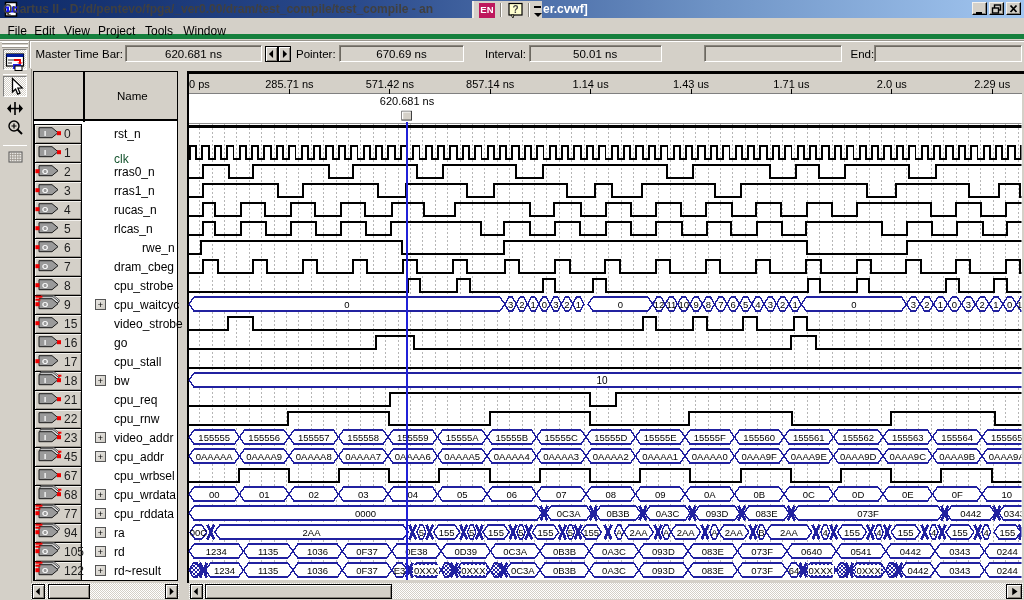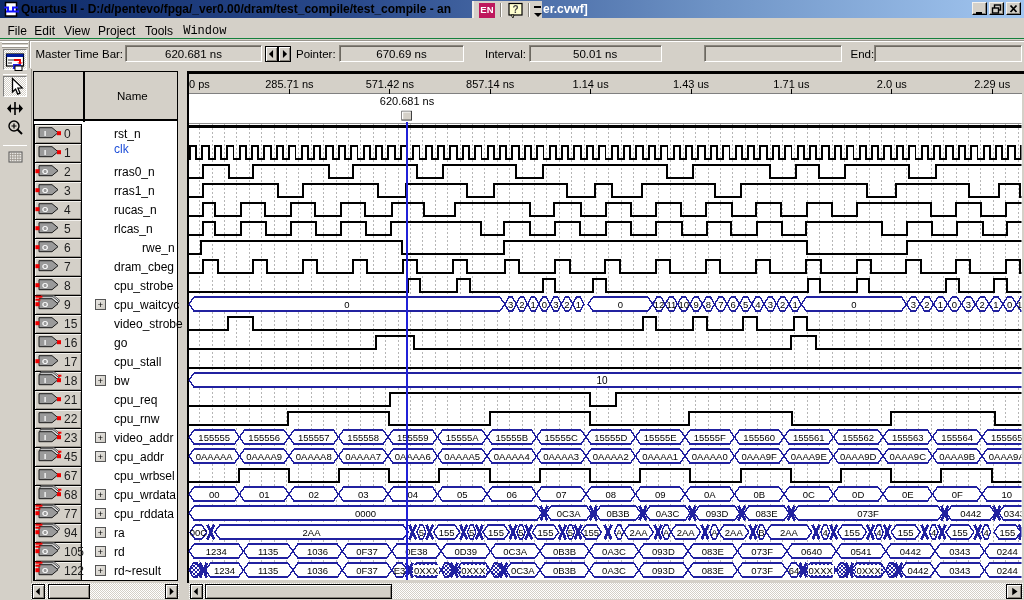--- a/index.html
+++ b/index.html
@@ -2,21 +2,21 @@
 <html><head><meta charset="utf-8"><style>
 *{margin:0;padding:0;box-sizing:border-box;}
 body{width:1024px;height:600px;overflow:hidden;font-family:"Liberation Sans",sans-serif;background:#d4d0c8;position:relative;}
 svg text{font-family:"Liberation Sans",sans-serif;}
 </style></head><body>
 <div style="position:absolute;left:0;top:0;width:1024px;height:18.4px;background:linear-gradient(90deg,#0e2a68 0%,#2a4a8c 35%,#6f94c6 70%,#a2c6f0 100%);"></div>
 <svg style="position:absolute;left:4px;top:1px" width="16" height="17" viewBox="0 0 16 17">
     <rect x="1.5" y="1.5" width="11" height="13.5" fill="#fff" stroke="#000" stroke-width="1.5"></rect>
     <path d="M0 6.5h4v4h5v-4h5M2 10.5h3M9 10.5h6" stroke="#1414ff" stroke-width="2" fill="none"></path>
   </svg>
-<div style="position:absolute;left:21px;top:2.2px;width:448px;overflow:hidden;font:bold 12px 'Liberation Sans';color:#000000;white-space:nowrap;">Quartus II - D:/d/pentevo/fpga/_ver0.00/dram/test_compile/test_compile - an</div>
+<div style="position:absolute;left:3px;top:2.2px;width:448px;overflow:hidden;font:bold 12px 'Liberation Sans';color:#404040;white-space:nowrap;">Quartus II - D:/d/pentevo/fpga/_ver0.00/dram/test_compile/test_compile - an</div>
 <div style="position:absolute;left:471.5px;top:0.5px;width:70.5px;height:18.5px;background:#d4d0c8;border-left:2px solid #f0eee8;"></div>
 <div style="position:absolute;left:478.7px;top:3px;width:16.5px;height:14.5px;background:#be185d;font:bold 9.5px 'Liberation Sans';color:#fff;text-align:center;line-height:14.5px;">EN</div>
 <div style="position:absolute;left:499.5px;top:3px;width:2px;height:14px;border-left:1px solid #88847c;border-right:1px solid #fff;"></div>
 <svg style="position:absolute;left:505px;top:2px" width="22" height="17" viewBox="0 0 22 17">
     <rect x="4" y="1.5" width="13" height="11.5" fill="#ffffcf" stroke="#000" stroke-width="1.2"></rect>
     <path d="M6 13l2 3 1-3z" fill="#ffffcf" stroke="#000" stroke-width="0.8"></path>
     <text x="10.5" y="11" font-size="10" font-weight="bold" text-anchor="middle" fill="#444">?</text>
   </svg>
 <div style="position:absolute;left:528px;top:3px;width:2px;height:14px;border-left:1px solid #88847c;border-right:1px solid #fff;"></div>
 <div style="position:absolute;left:534px;top:5.5px;width:7px;height:2.5px;background:#000;"></div>
@@ -28,27 +28,27 @@
 <div style="position:absolute;left:975.6px;top:11.5px;width:6.5px;height:2px;background:#000;"></div>
 <div style="position:absolute;left:989px;top:2.2px;width:14.8px;height:13.3px;background:#d4d0c8;border:1px solid #000;border-top-color:#f4f2ee;border-left-color:#f4f2ee;box-shadow:inset -1px -1px 0 #88847c;"></div>
 <svg style="position:absolute;left:989px;top:2.2px" width="15" height="14">
     <rect x="5.5" y="3" width="6" height="5" fill="none" stroke="#000" stroke-width="1.4"></rect>
     <rect x="3.5" y="6" width="6" height="5" fill="#d4d0c8" stroke="#000" stroke-width="1.4"></rect>
   </svg>
 <div style="position:absolute;left:1006px;top:2.2px;width:14.8px;height:13.3px;background:#d4d0c8;border:1px solid #000;border-top-color:#f4f2ee;border-left-color:#f4f2ee;box-shadow:inset -1px -1px 0 #88847c;"></div>
 <svg style="position:absolute;left:1006px;top:2.2px" width="15" height="14">
     <path d="M4.5 3.5l6 6.5M10.5 3.5l-6 6.5" stroke="#000" stroke-width="1.8"></path>
   </svg>
-<div style="position:absolute;left:0;top:18.4px;width:1024px;height:21px;background:#d4d0c8;border-bottom:1px solid #15803d;">
+<div style="position:absolute;left:0;top:18.4px;width:1024px;height:21px;background:#d4d0c8;border-bottom:5px solid #15803d;">
 <div style="position:absolute;left:7.5px;top:6px;font-size:12px;">File</div>
 <div style="position:absolute;left:34.3px;top:6px;font-size:12px;">Edit</div>
 <div style="position:absolute;left:64.1px;top:6px;font-size:12px;">View</div>
 <div style="position:absolute;left:98px;top:6px;font-size:12px;">Project</div>
 <div style="position:absolute;left:145px;top:6px;font-size:12px;">Tools</div>
-<div style="position:absolute;left:183.2px;top:6px;font-size:12px;font-family:Liberation Mono, monospace;">Window</div>
+<div style="position:absolute;left:183.2px;top:6px;font-size:12px;">Window</div>
 </div>
 <div style="position:absolute;left:0;top:39.5px;width:1024px;height:29px;background:#d4d0c8;border-top:1px solid #9a968e;box-shadow:inset 0 1px 0 #fff;"></div>
 <div style="position:absolute;left:29px;top:40.5px;width:2px;height:27px;border-left:1px solid #9a968e;border-right:1px solid #fff;"></div>
 <div style="position:absolute;left:35.5px;top:48px;font:11.5px 'Liberation Sans';color:#000;">Master Time Bar:</div>
 <div style="position:absolute;left:125px;top:45px;width:137px;height:17px;background:#d6d2ca;border:1px solid #88847c;border-right-color:#fff;border-bottom-color:#fff;box-shadow:inset 1px 1px 0 #6c6860;">
     <div style="position:absolute;left:0;top:1.5px;width:100%;text-align:center;font:11.5px 'Liberation Sans';color:#000;">620.681 ns</div>
   </div>
 <div style="position:absolute;left:265px;top:46px;width:13px;height:16px;background:#d4d0c8;border:1px solid #000;box-shadow:inset 1px 1px 0 #fff, inset -1px -1px 0 #88847c;"></div>
 <svg style="position:absolute;left:265px;top:46px" width="13" height="16">
     <polygon points="273.06,50.0 273.06,58.0 268.9,54.0" transform="translate(-265,-46)" fill="#000"></polygon>
@@ -97,21 +97,21 @@
 <div style="position:absolute;left:30px;top:68.5px;width:994px;height:531.5px;background:#d4d0c8;"></div>
 <div style="position:absolute;left:31px;top:68.5px;width:1px;height:531px;background:#9a968e;"></div>
 
 <div style="position:absolute;left:32.5px;top:70.5px;width:145.5px;height:510px;background:#fff;border:1.5px solid #000;"></div>
 <div style="position:absolute;left:34px;top:72px;width:142.5px;height:49px;background:#d4d0c8;border-bottom:2px solid #000;"></div>
 <div style="position:absolute;left:83px;top:70.5px;width:1.5px;height:51px;background:#000;"></div>
 <div style="position:absolute;left:117px;top:90px;font-size:11.5px;">Name</div>
 <div style="position:absolute;left:33.5px;top:123.5px;width:48.5px;height:20px;background:#d4d0c8;border:1px solid #000;box-shadow:inset 1px 1px 0 #f2f0ec, inset -1px -1px 0 #9a968e;"></div>
 <div style="position:absolute;left:114px;top:127.0px;font:12px 'Liberation Sans';color:#000;white-space:nowrap;">rst_n</div>
 <div style="position:absolute;left:33.5px;top:142.5px;width:48.5px;height:20px;background:#d4d0c8;border:1px solid #000;box-shadow:inset 1px 1px 0 #f2f0ec, inset -1px -1px 0 #9a968e;"></div>
-<div style="position:absolute;left:114px;top:142px;font:12px 'Liberation Sans';color:#1d4ed8;white-space:nowrap;">clk</div>
+<div style="position:absolute;left:114px;top:152px;font:12px 'Liberation Sans';color:#14532d;white-space:nowrap;">clk</div>
 <div style="position:absolute;left:33.5px;top:161.5px;width:48.5px;height:20px;background:#d4d0c8;border:1px solid #000;box-shadow:inset 1px 1px 0 #f2f0ec, inset -1px -1px 0 #9a968e;"></div>
 <div style="position:absolute;left:114px;top:165.0px;font:12px 'Liberation Sans';color:#000;white-space:nowrap;">rras0_n</div>
 <div style="position:absolute;left:33.5px;top:180.5px;width:48.5px;height:20px;background:#d4d0c8;border:1px solid #000;box-shadow:inset 1px 1px 0 #f2f0ec, inset -1px -1px 0 #9a968e;"></div>
 <div style="position:absolute;left:114px;top:184.0px;font:12px 'Liberation Sans';color:#000;white-space:nowrap;">rras1_n</div>
 <div style="position:absolute;left:33.5px;top:199.5px;width:48.5px;height:20px;background:#d4d0c8;border:1px solid #000;box-shadow:inset 1px 1px 0 #f2f0ec, inset -1px -1px 0 #9a968e;"></div>
 <div style="position:absolute;left:114px;top:203.0px;font:12px 'Liberation Sans';color:#000;white-space:nowrap;">rucas_n</div>
 <div style="position:absolute;left:33.5px;top:218.5px;width:48.5px;height:20px;background:#d4d0c8;border:1px solid #000;box-shadow:inset 1px 1px 0 #f2f0ec, inset -1px -1px 0 #9a968e;"></div>
 <div style="position:absolute;left:114px;top:222.0px;font:12px 'Liberation Sans';color:#000;white-space:nowrap;">rlcas_n</div>
 <div style="position:absolute;left:33.5px;top:237.5px;width:48.5px;height:20px;background:#d4d0c8;border:1px solid #000;box-shadow:inset 1px 1px 0 #f2f0ec, inset -1px -1px 0 #9a968e;"></div>
 <div style="position:absolute;left:114px;top:241.0px;font:12px 'Liberation Sans';color:#000;white-space:nowrap;margin-left:28px;">rwe_n</div>

